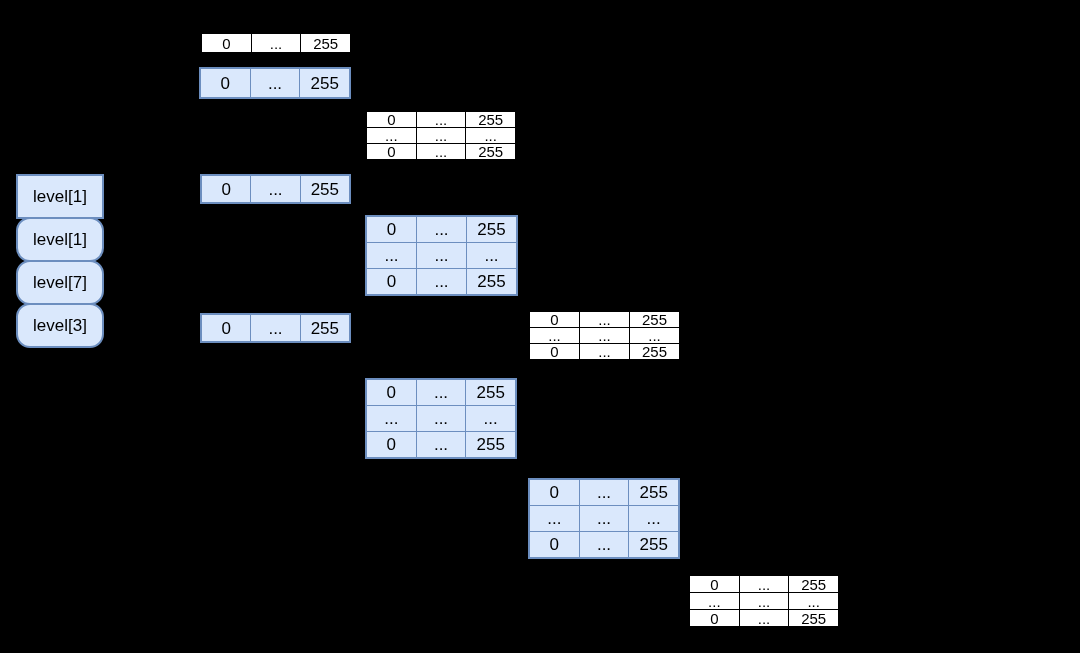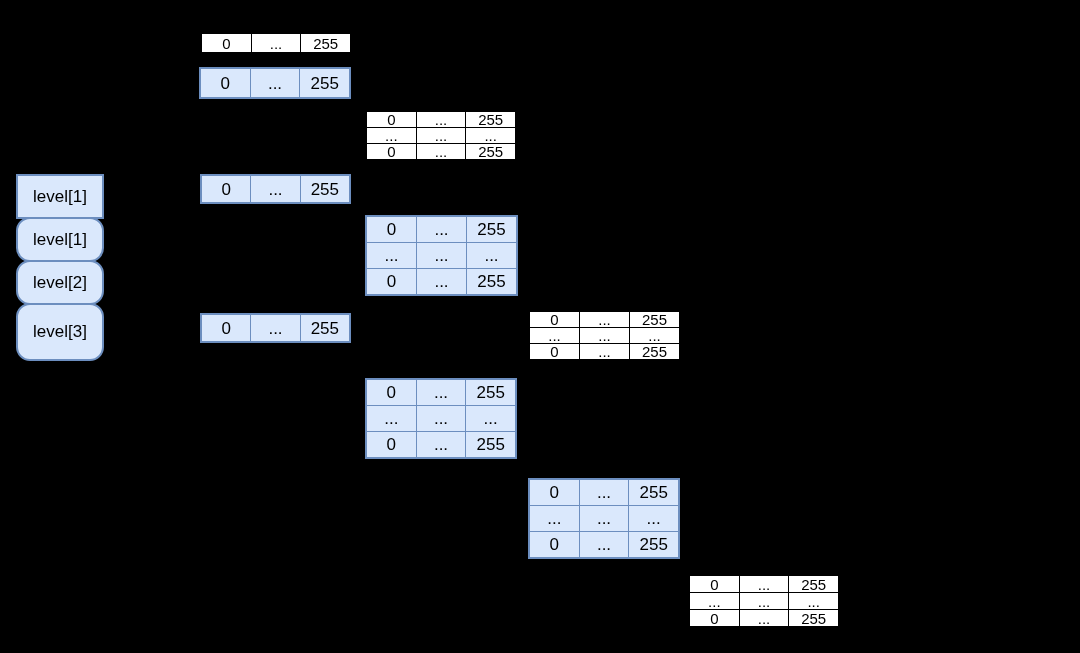--- a/index.html
+++ b/index.html
@@ -83,22 +83,22 @@
     font-size: 15px;
   }
 </style>
 </head>
 <body>
 
 <div class="canvas">
   <div class="level-box" style="left: 16px; top: 174px; width: 88px;">
       <div class="level-row" style="height: 45px;">level[1]</div>
       <div class="level-row" style="height: 45px;">level[1]</div>
-      <div class="level-row" style="height: 45px;">level[2]</div>
-      <div class="level-row" style="height: 58px;">level[3]</div>
+      <div class="level-row" style="height: 45px;">level[7]</div>
+      <div class="level-row" style="height: 45px;">level[3]</div>
     </div>
 <div class="ptable white" style="left: 200px; top: 32px; width: 152px;">
       <div class="prow">
         <div class="pcell" style="height: 20px;">0</div>
         <div class="pcell" style="height: 20px;">...</div>
         <div class="pcell" style="height: 20px;">255</div>
       </div>
     </div>
     <div class="ptable blue" style="left: 199px; top: 67px; width: 152px;">
       <div class="prow">

